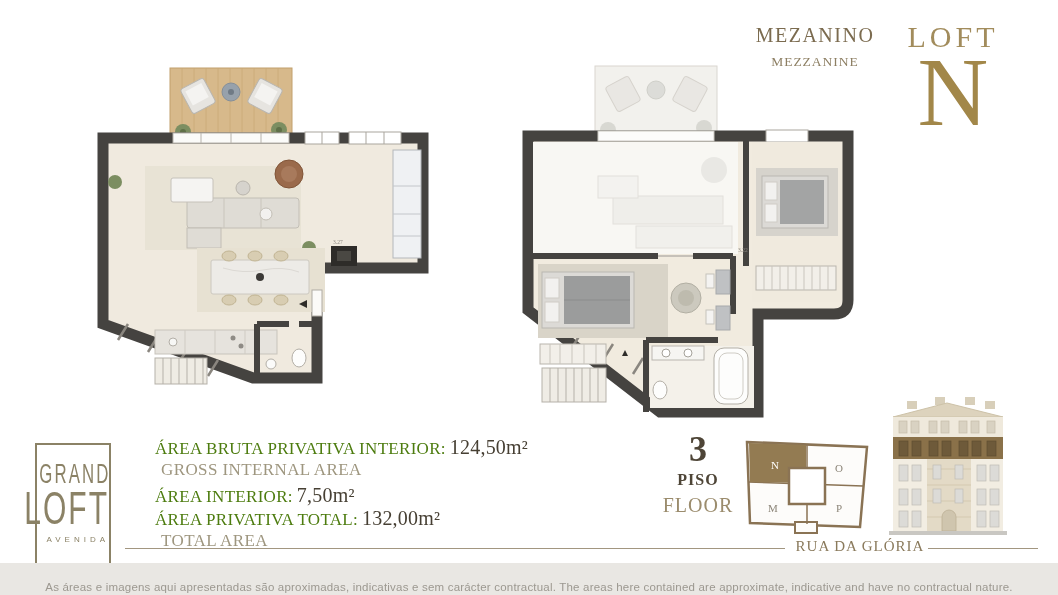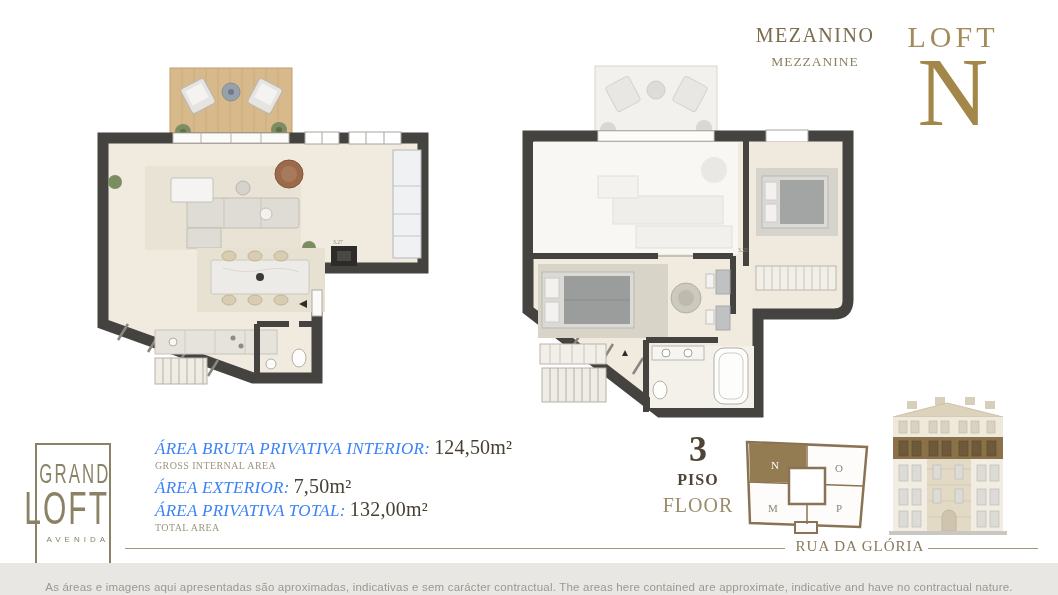--- a/index.html
+++ b/index.html
@@ -18,23 +18,23 @@
   
   .logo{left:35px;top:443px;width:72px;height:118px;border:2px solid #8b8266;color:#8b8266;
         display:flex;flex-direction:column;align-items:flex-end;justify-content:center;
         font-family:"Liberation Sans",sans-serif;}
   .logo .l1{font-size:16px;letter-spacing:2px;transform:scale(1.05,1.7);}
   .logo .l2{font-size:30px;letter-spacing:2px;transform:scale(1.0,1.55);margin:9px 0 7px 0;}
   .logo .l3{font-size:8px;letter-spacing:4px;margin-top:2px;}
 
   
   .areas{left:155px;top:436px;width:380px;}
-  .area-label{font-size:17px;color:#3b82f6;letter-spacing:0.3px;font-style:italic;}
+  .area-label{font-size:17px;color:#4d7c0f;letter-spacing:0.3px;}
   .area-value{font-size:20px;font-weight:400;color:#463f33;letter-spacing:0.2px;}
-  .area-en{font-size:10px;color:#9e967f;letter-spacing:0.4px;margin:1px 0 4px 0;}
+  .area-en{font-size:17px;color:#9e967f;letter-spacing:0.4px;margin:1px 0 4px 6px;}
 
   
   .floor-block{left:657px;top:431px;width:82px;text-align:center;}
   .floor-num{font-size:36px;font-weight:700;color:#4e4537;line-height:1;}
   .floor-pt{font-size:16px;font-weight:700;letter-spacing:1px;color:#4e4537;margin-top:4px;}
   .floor-en{font-size:20px;color:#9b8c6d;letter-spacing:1px;margin-top:5px;font-family:Liberation Serif, serif;}
 
   
   .street-line{height:1px;background:#a29680;top:548px;}
   .street-label{left:793px;top:538px;width:134px;text-align:center;font-size:15px;
@@ -220,21 +220,21 @@
     <div class="l3">AVENIDA</div>
   </div>
 
   <div class="abs areas">
     <div>
       <span class="area-label">ÁREA BRUTA PRIVATIVA INTERIOR:</span>
       <span class="area-value">124,50m²</span>
       <div class="area-en">GROSS INTERNAL AREA</div>
     </div>
     <div>
-      <span class="area-label">ÁREA EXTERIOR:</span>
+      <span class="area-label">ÁREA INTERIOR:</span>
       <span class="area-value">7,50m²</span>
     </div>
     <div>
       <span class="area-label">ÁREA PRIVATIVA TOTAL:</span>
       <span class="area-value">132,00m²</span>
       <div class="area-en">TOTAL AREA</div>
     </div>
   </div>
 
   <div class="abs floor-block">

